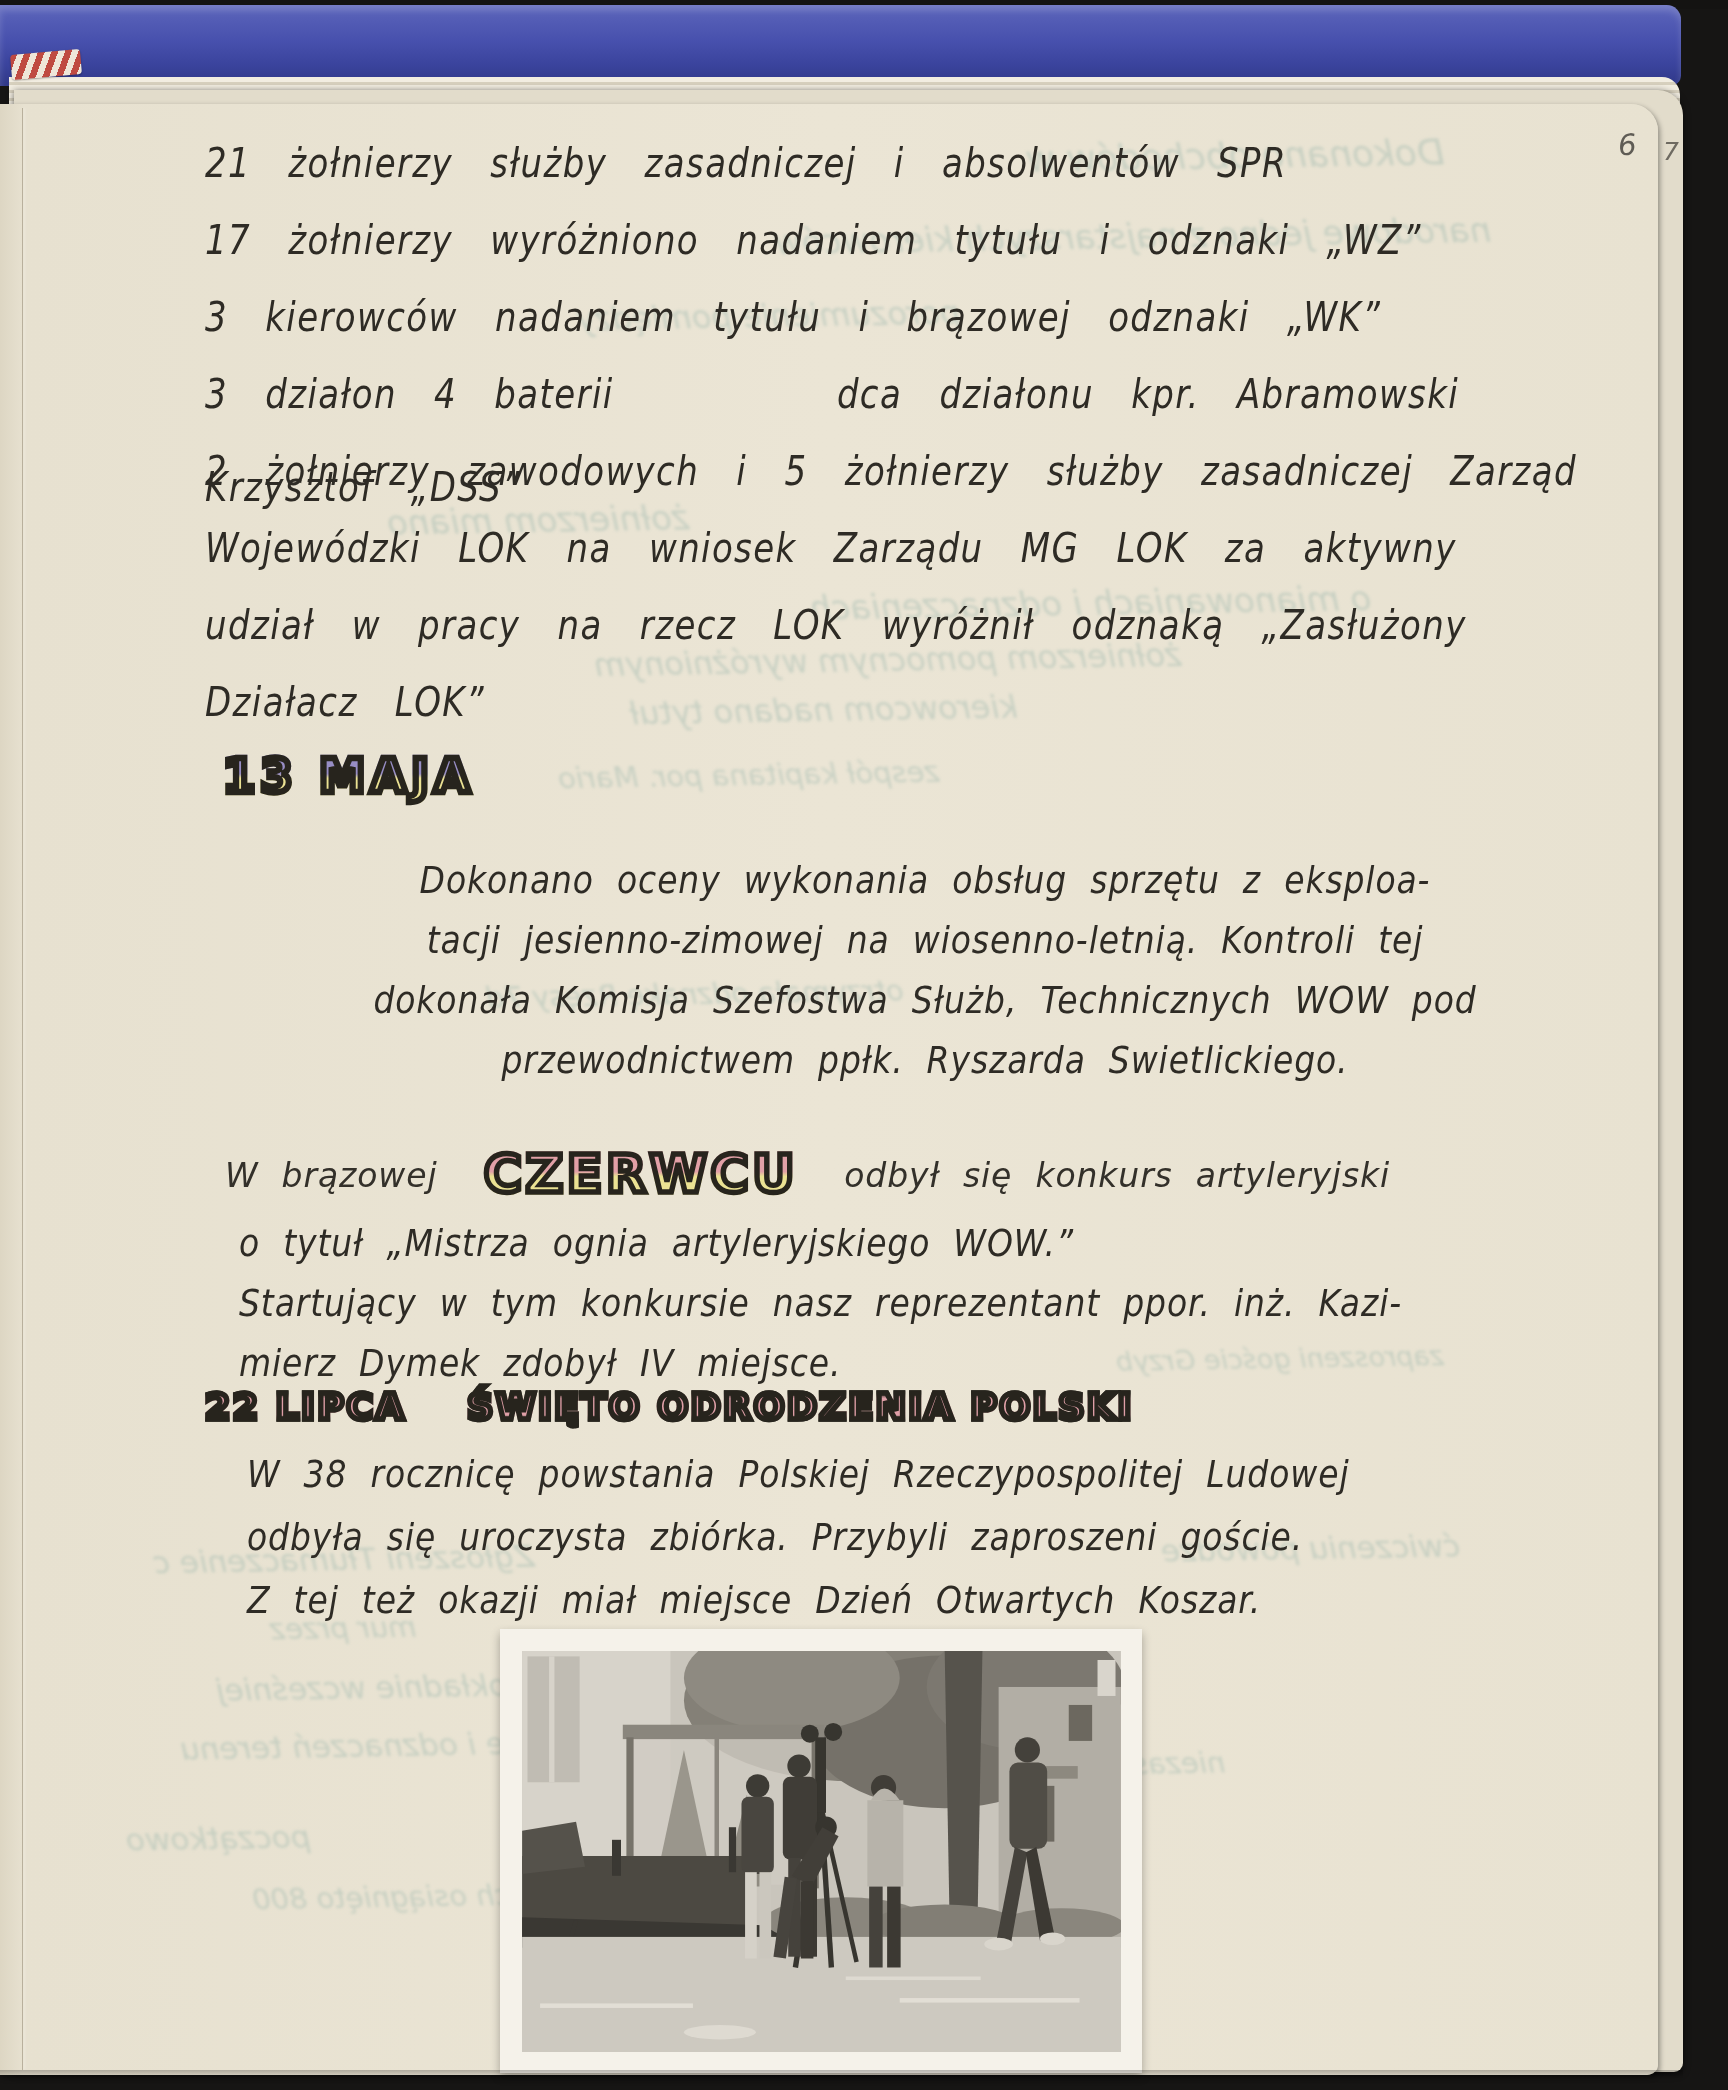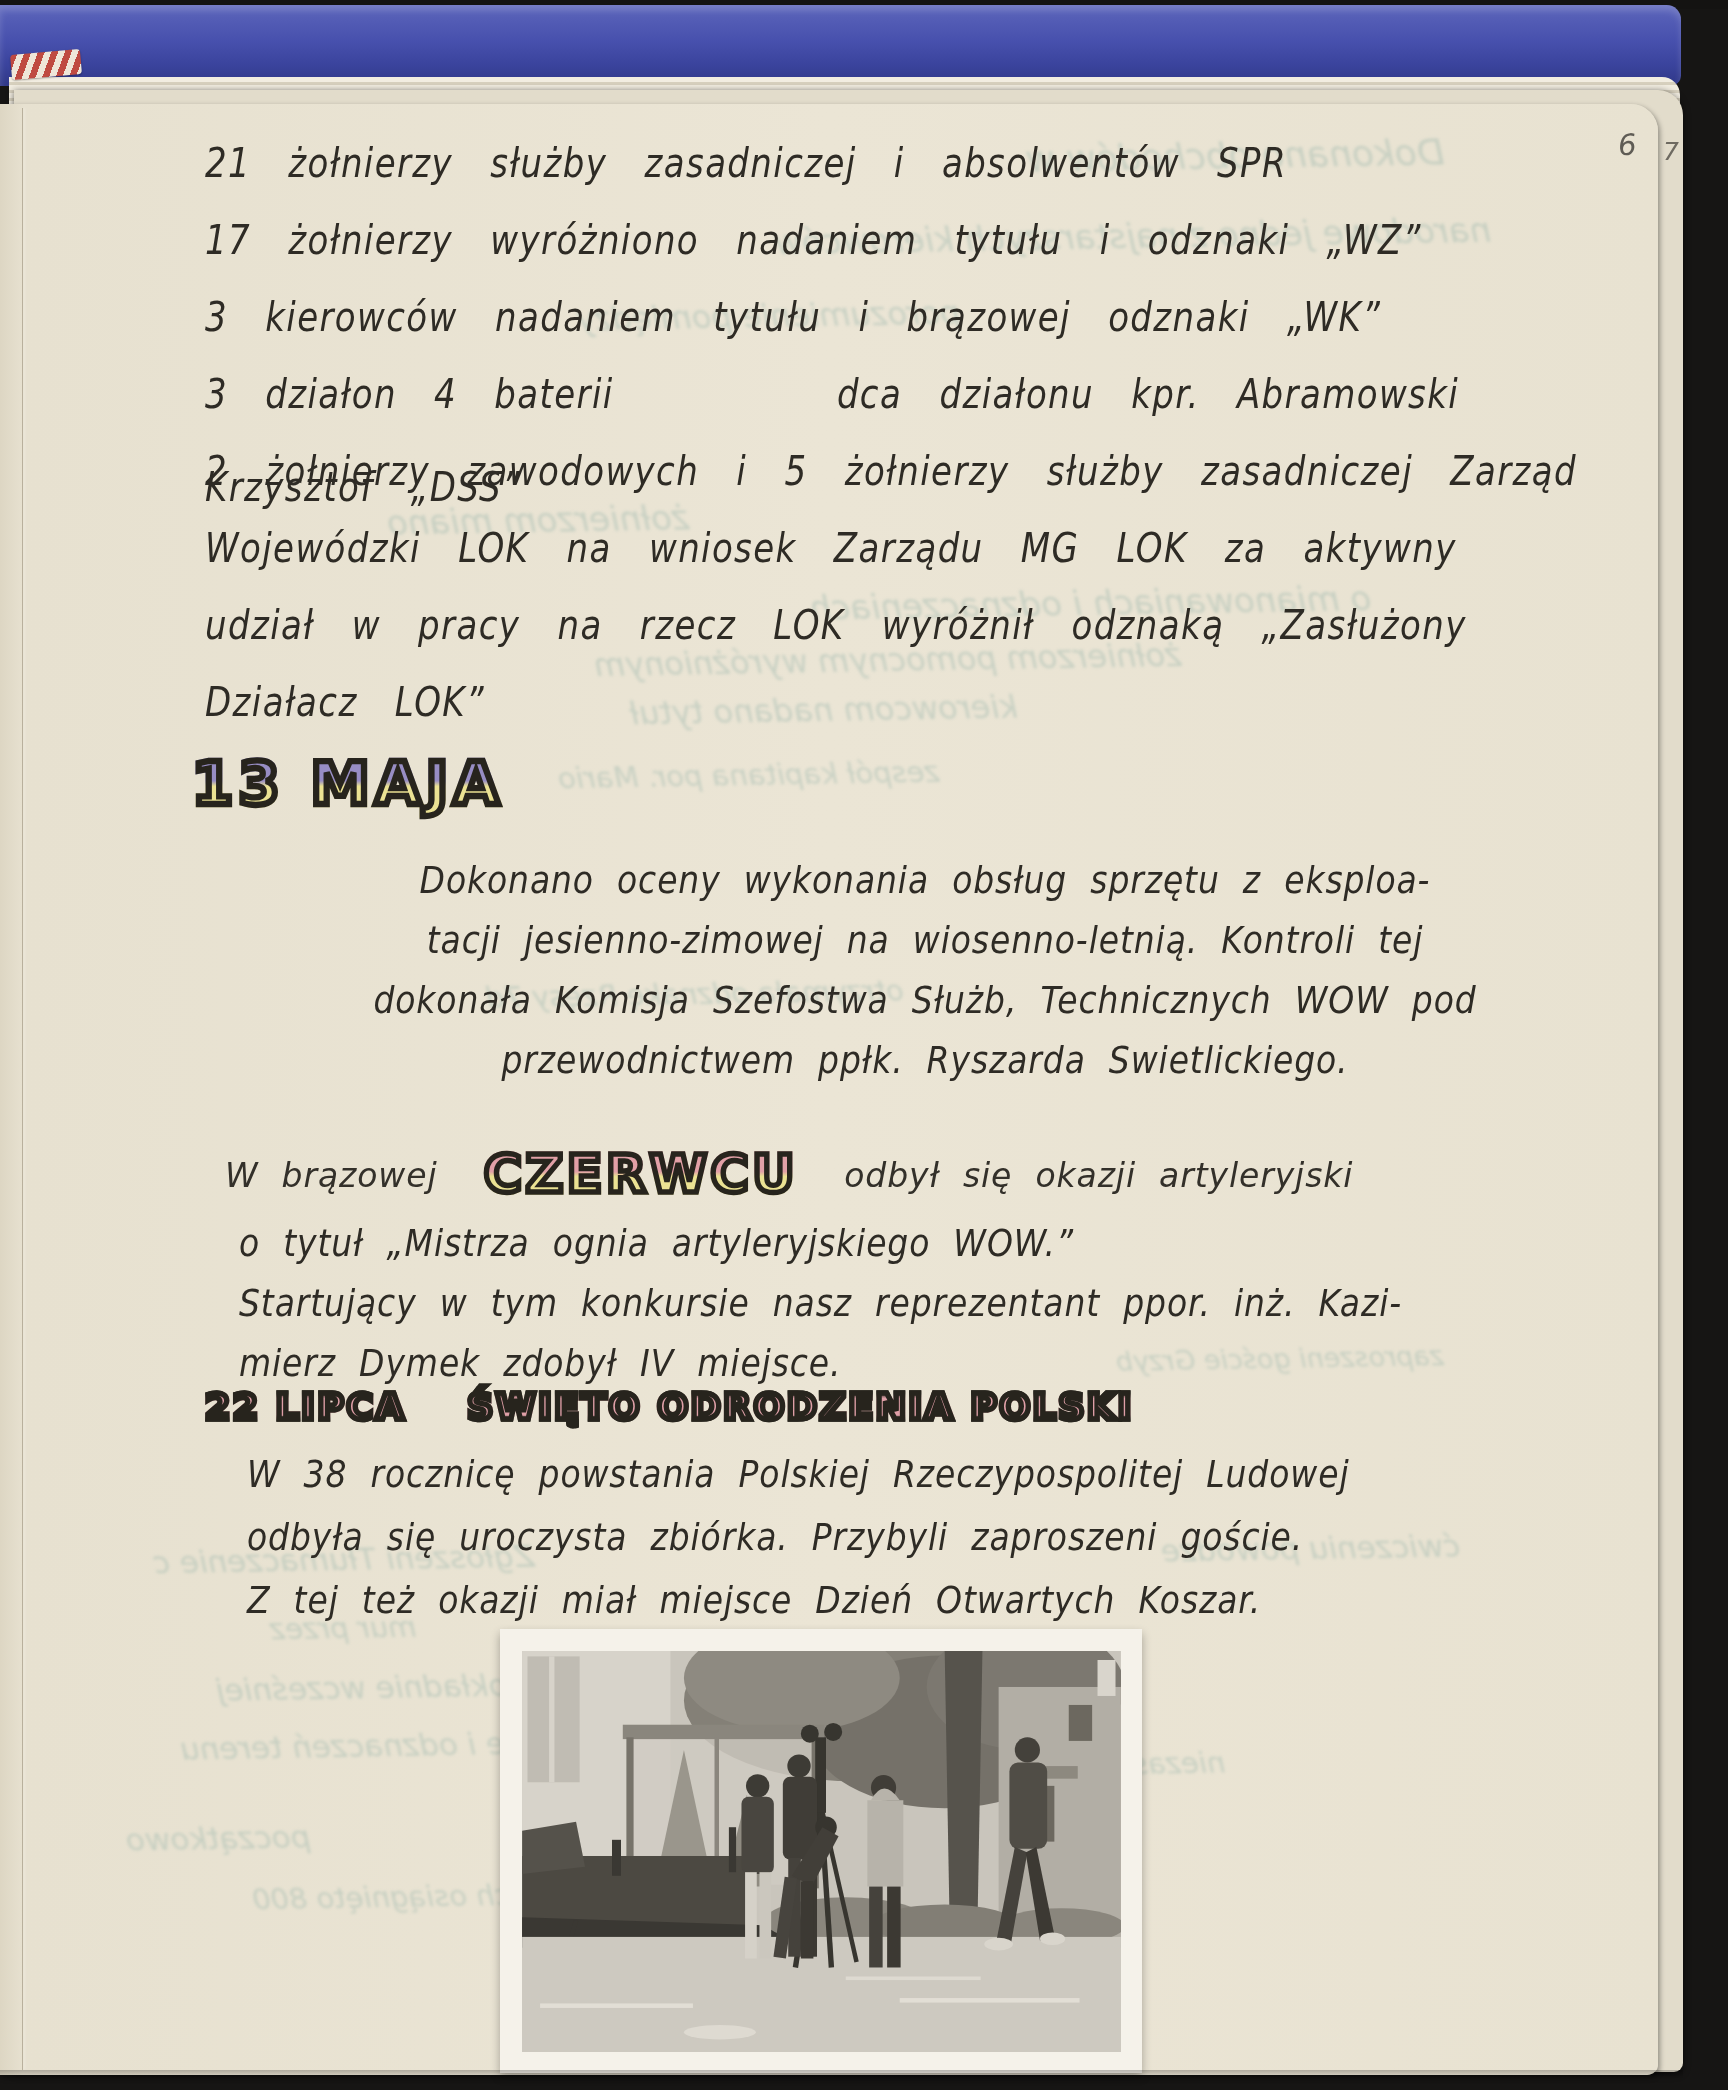--- a/index.html
+++ b/index.html
@@ -42,21 +42,21 @@
     .fill-py{background:linear-gradient(180deg,#978dc4 0 46%,#ebe293 54% 100%);
              -webkit-background-clip:text;background-clip:text;color:transparent;
              -webkit-text-stroke:6.3px #27241d;}
     .fill-ry{background:linear-gradient(180deg,#e2a0a7 0 46%,#ebe293 54% 100%);
              -webkit-background-clip:text;background-clip:text;color:transparent;
              -webkit-text-stroke:5.4px #27241d;}
     .fill-pink{background:linear-gradient(180deg,#2a2720 0 18%,#df9fa7 30% 70%,#2a2720 85%);
              -webkit-background-clip:text;background-clip:text;color:transparent;
              -webkit-text-stroke:5.4px #27241d;}
   }
-  .h1{position:absolute;left:192px;top:749px;font-size:59px;}
+  .h1{position:absolute;left:223px;top:749px;font-size:46px;}
   .h2{position:absolute;left:205px;top:1386px;font-size:36px;letter-spacing:2.7px;}
   .bigword{font-size:52px;vertical-align:-5.4px;letter-spacing:3.6px;text-align:right;}
   .junefirst{position:absolute;left:225px;top:1136px;height:76px;line-height:76px;
          font-size:33px;font-style:italic;letter-spacing:0.9px;word-spacing:11.7px;white-space:pre;}
 
   
   .ghost{position:absolute;color:#86aaa2;opacity:.34;filter:blur(1.8px);
          transform:scaleX(-1) rotate(1deg);font-size:32px;font-style:italic;
          white-space:nowrap;pointer-events:none;}
 
@@ -101,21 +101,21 @@
       <div class="ghost" style="left: 927px; top: 1748px; font-size: 29px;">niezastawione prace</div>
       <div class="ghost" style="left: 126px; top: 1820px; font-size: 31px;">początkowo</div>
       <div class="ghost" style="left: 252px; top: 1878px; font-size: 29px;">na zbiór wszystkich osiągnięto 800</div>
     </div>
 
   <div class="hand awards" style="left:205px;top:124px;width:1440px;"><div class="line">21 żołnierzy służby zasadniczej i absolwentów SPR</div><div class="line">17 żołnierzy wyróżniono nadaniem tytułu i odznaki „WZ”</div><div class="line">3 kierowców nadaniem tytułu i brązowej odznaki „WK”</div><div class="line">3 działon 4 baterii      dca działonu kpr. Abramowski Krzysztof „DSS”</div><div class="line">2 żołnierzy zawodowych i 5 żołnierzy służby zasadniczej Zarząd</div><div class="line">Wojewódzki LOK na wniosek Zarządu MG LOK za aktywny</div><div class="line">udział w pracy na rzecz LOK wyróżnił odznaką „Zasłużony</div><div class="line">Działacz LOK”</div></div>
 
   <div class="h1 fancy fill-py">13 MAJA</div>
   <div class="hand para" style="left:223px;top:850px;width:1404px;text-align:center;"><div class="line">Dokonano oceny wykonania obsług sprzętu z eksploa-</div><div class="line">tacji jesienno-zimowej na wiosenno-letnią. Kontroli tej</div><div class="line">dokonała Komisja Szefostwa Służb, Technicznych WOW pod</div><div class="line">przewodnictwem ppłk. Ryszarda Swietlickiego.</div></div>
 
-  <div class="junefirst"><span>W brązowej  </span><span class="fancy fill-ry bigword">CZERWCU</span><span>  odbył się okazji artyleryjski</span></div>
+  <div class="junefirst"><span>W brązowej  </span><span class="fancy fill-ry bigword">CZERWCU</span><span>  odbył się konkurs artyleryjski</span></div>
   <div class="hand para" style="left:239px;top:1213px;width:1404px;"><div class="line">o tytuł „Mistrza ognia artyleryjskiego WOW.”</div><div class="line">Startujący w tym konkursie nasz reprezentant ppor. inż. Kazi-</div><div class="line">mierz Dymek zdobył IV miejsce.</div></div>
 
   <div class="h2 fancy fill-pink">22 LIPCA    ŚWIĘTO ODRODZENIA POLSKI</div>
   <div class="hand para tight" style="left:223px;top:1442px;width:1404px;margin-left:24px;"><div class="line">W 38 rocznicę powstania Polskiej Rzeczypospolitej Ludowej</div><div class="line">odbyła się uroczysta zbiórka. Przybyli zaproszeni goście.</div><div class="line">Z tej też okazji miał miejsce Dzień Otwartych Koszar.</div></div>
 
   <div class="photo-frame">
     <svg width="599" height="401" viewBox="0 0 666 446">
       <rect x="0" y="0" width="666" height="446" fill="#c9c5bc"></rect>
 
       <rect x="0" y="0" width="165" height="310" fill="#d7d3ca"></rect>

